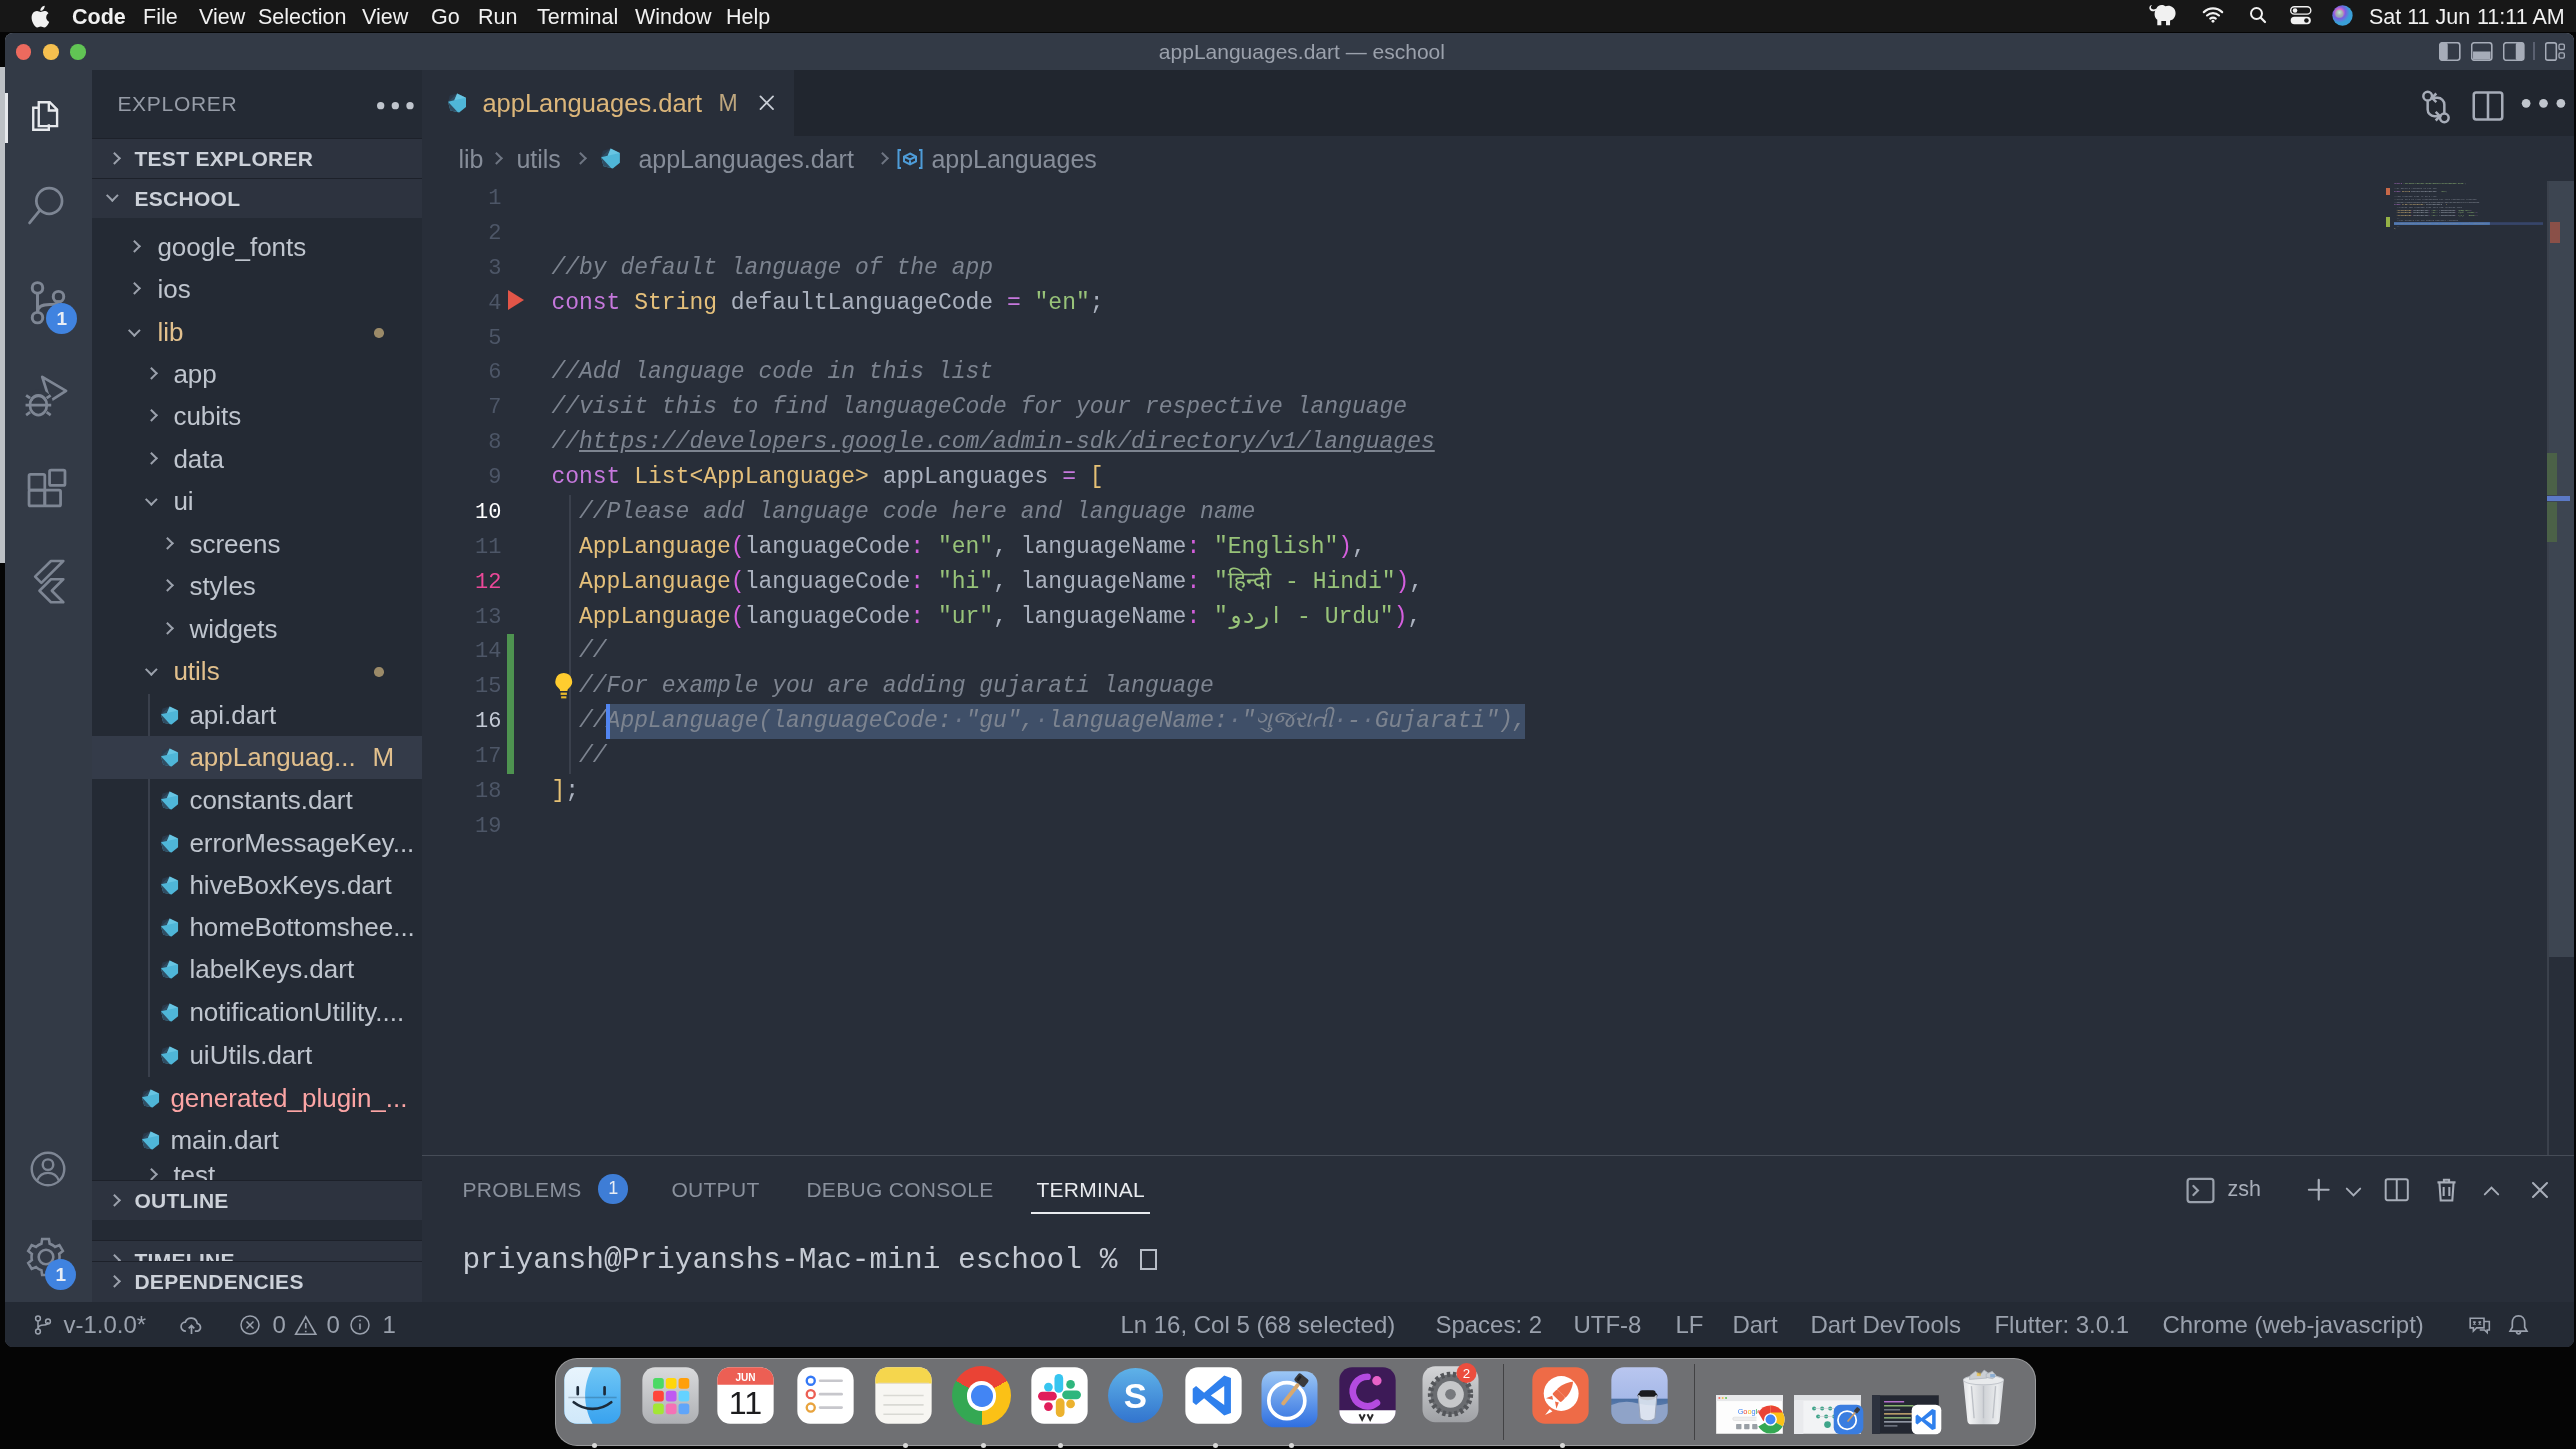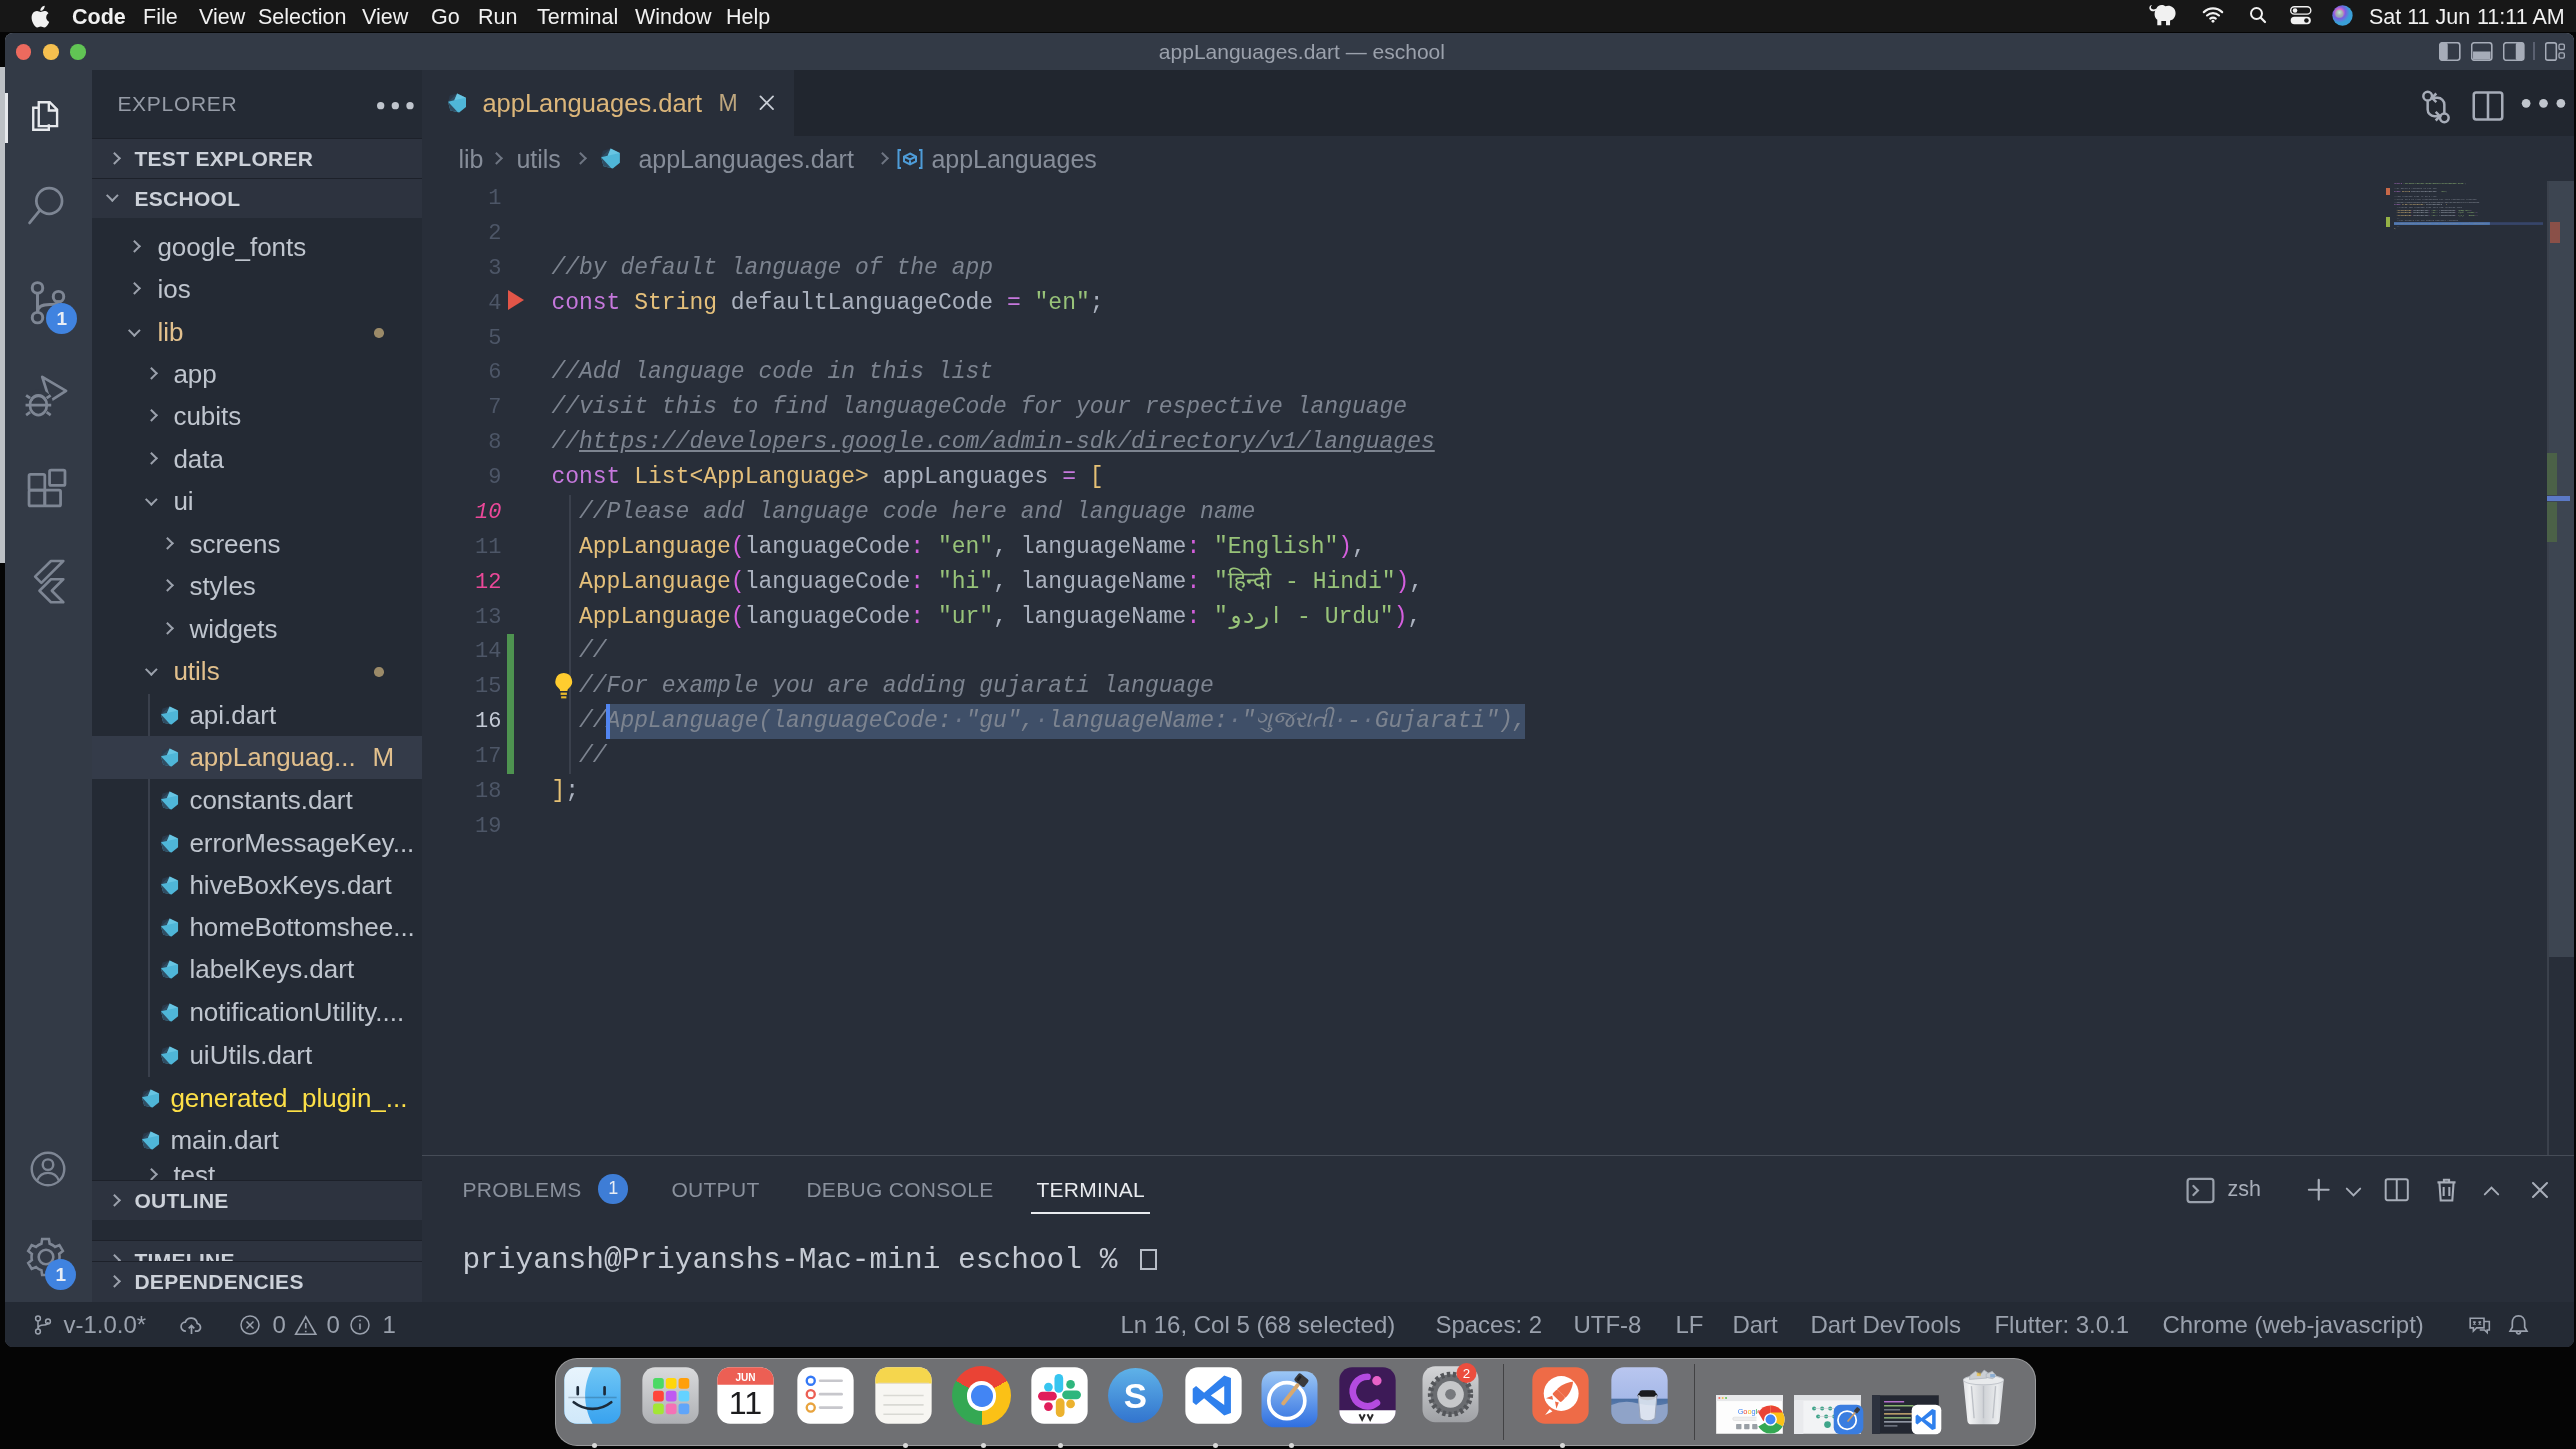--- a/index.html
+++ b/index.html
@@ -302,21 +302,21 @@
             <path fill="#7fd4ee" d="M12.2 1.6 L9 9 L21.8 6.2 Z" opacity="0.5"></path>
           </svg>
           <div class="r" style="left:97px;top:0;">uiUtils.dart</div>
         </div>
       <div class="r trow" style="top:1007px;">
           <svg class="r" style="left:48px;top:11.4px;" width="21" height="21" viewBox="0 0 24 24">
             <path fill="#4fb6d8" d="M12.2 1.6 L21.8 6.2 L21.8 16.4 L14.4 22.4 L4.8 20.2 L2.2 10.6 Z"></path>
             <path fill="#2a3b4d" d="M2.2 10.6 L12.6 21.9 L4.8 20.2 Z M12.2 1.6 L4.1 3.9 L2.2 10.6 L9 9 Z" opacity="0.85"></path>
             <path fill="#7fd4ee" d="M12.2 1.6 L9 9 L21.8 6.2 Z" opacity="0.5"></path>
           </svg>
-          <div class="r" style="left:78px;top:0;color:#fde047;">generated_plugin_...</div>
+          <div class="r" style="left:78px;top:0;color:#fca5a5;">generated_plugin_...</div>
         </div>
       <div class="r trow" style="top:1049px;">
           <svg class="r" style="left:48px;top:11.4px;" width="21" height="21" viewBox="0 0 24 24">
             <path fill="#4fb6d8" d="M12.2 1.6 L21.8 6.2 L21.8 16.4 L14.4 22.4 L4.8 20.2 L2.2 10.6 Z"></path>
             <path fill="#2a3b4d" d="M2.2 10.6 L12.6 21.9 L4.8 20.2 Z M12.2 1.6 L4.1 3.9 L2.2 10.6 L9 9 Z" opacity="0.85"></path>
             <path fill="#7fd4ee" d="M12.2 1.6 L9 9 L21.8 6.2 Z" opacity="0.5"></path>
           </svg>
           <div class="r" style="left:78px;top:0;">main.dart</div>
         </div>
       <div class="r trow" style="top:1084px;">
@@ -395,21 +395,21 @@
     <div class="cl" style="top:105px;"><span class="k">const</span> <span class="t">String</span> <span class="w">defaultLanguageCode</span> <span class="k">=</span> <span class="s">"en"</span><span class="w">;</span></div>
     <div class="ln" style="top:140px;color:#4d5667;">5</div>
     <div class="ln" style="top:174px;color:#4d5667;">6</div>
     <div class="cl" style="top:174px;"><span class="c">//Add language code in this list</span></div>
     <div class="ln" style="top:209px;color:#4d5667;">7</div>
     <div class="cl" style="top:209px;"><span class="c">//visit this to find languageCode for your respective language</span></div>
     <div class="ln" style="top:244px;color:#4d5667;">8</div>
     <div class="cl" style="top:244px;"><span class="c">//<span style="text-decoration:underline;">https://developers.google.com/admin-sdk/directory/v1/languages</span></span></div>
     <div class="ln" style="top:279px;color:#4d5667;">9</div>
     <div class="cl" style="top:279px;"><span class="k">const</span> <span class="t">List&lt;AppLanguage&gt;</span> <span class="w">appLanguages</span> <span class="k">=</span> <span class="b">[</span></div>
-    <div class="ln" style="top:314px;color:#ec4899;font-style:italic;">10</div>
+    <div class="ln" style="top:314px;color:#ffffff;">10</div>
     <div class="cl" style="top:314px;">  <span class="c">//Please add language code here and language name</span></div>
     <div class="ln" style="top:349px;color:#4d5667;">11</div>
     <div class="cl" style="top:349px;">  <span class="t">AppLanguage</span><span class="p">(</span><span class="w">languageCode</span><span class="p">:</span> <span class="s">"en"</span><span class="w">,</span> <span class="w">languageName</span><span class="p">:</span> <span class="s">"English"</span><span class="p">)</span><span class="w">,</span></div>
     <div class="ln" style="top:384px;color:#ec4899;">12</div>
     <div class="cl" style="top:384px;">  <span class="t">AppLanguage</span><span class="p">(</span><span class="w">languageCode</span><span class="p">:</span> <span class="s">"hi"</span><span class="w">,</span> <span class="w">languageName</span><span class="p">:</span> <span class="s">"हिन्दी - Hindi"</span><span class="p">)</span><span class="w">,</span></div>
     <div class="ln" style="top:419px;color:#4d5667;">13</div>
     <div class="cl" style="top:419px;">  <span class="t">AppLanguage</span><span class="p">(</span><span class="w">languageCode</span><span class="p">:</span> <span class="s">"ur"</span><span class="w">,</span> <span class="w">languageName</span><span class="p">:</span> <span class="s">"اردو - Urdu"</span><span class="p">)</span><span class="w">,</span></div>
     <div class="ln" style="top:453px;color:#4d5667;">14</div>
     <div class="cl" style="top:453px;">  <span class="c">//</span></div>
     <div class="ln" style="top:488px;color:#4d5667;">15</div>

